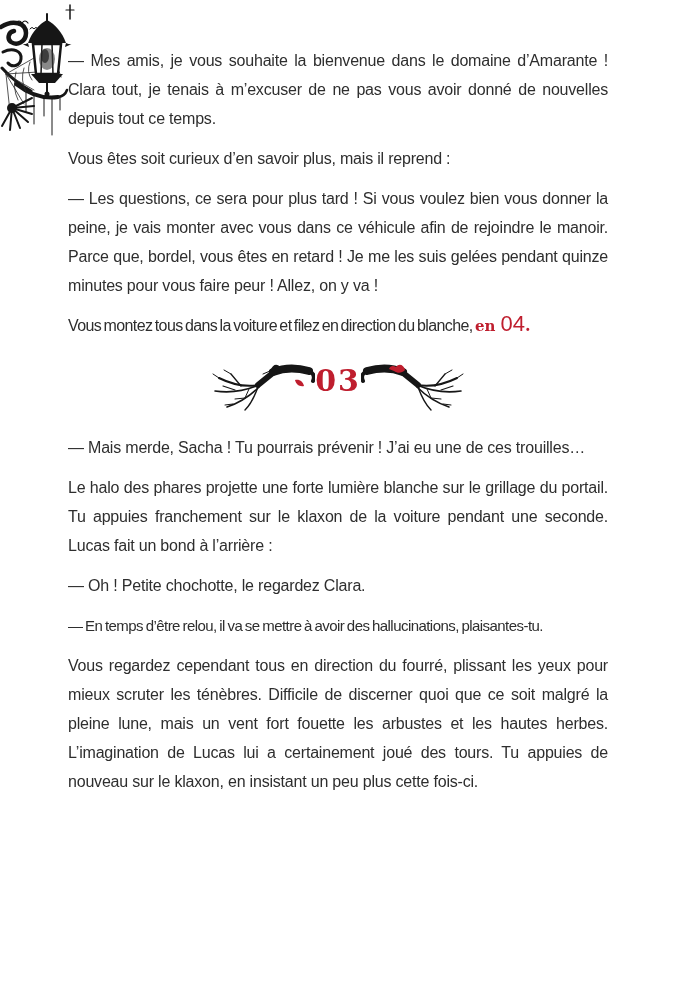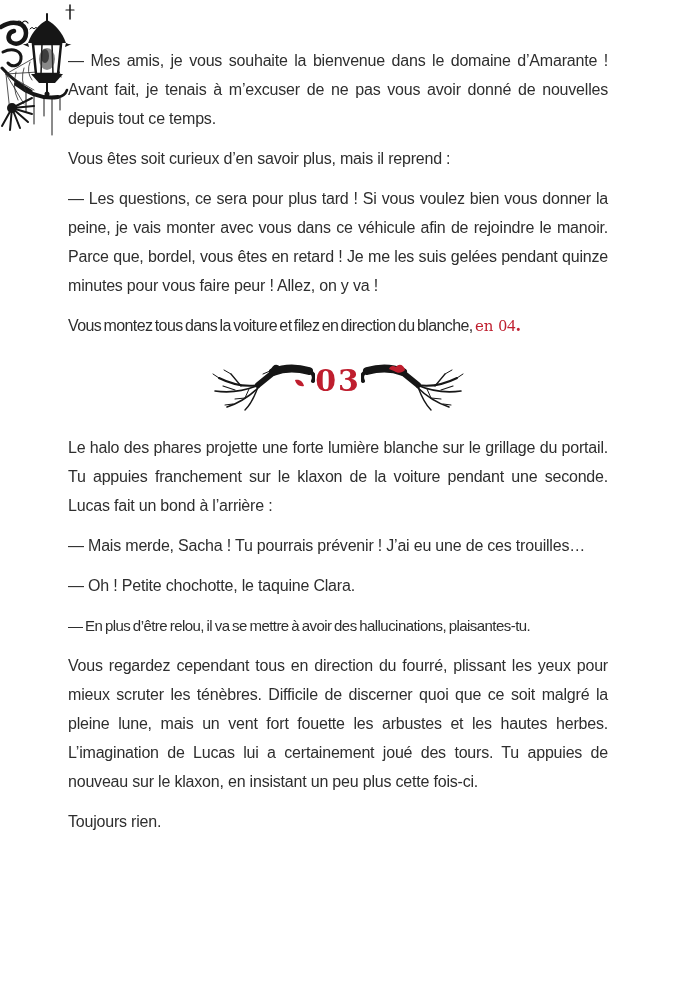--- a/index.html
+++ b/index.html
@@ -18,25 +18,25 @@
     margin:0 0 11px 0;
     font-size:16px;line-height:29px;letter-spacing:-0.2px;
     color:#2e2e2e;text-align:justify;
   }
   .text-col p.fit{letter-spacing:-0.6px;word-spacing:-1.5px;}
   .text-col p.condensed{font-size:15px;letter-spacing:-0.55px;word-spacing:-1px;}
   .text-col p:last-child{margin-bottom:0;}
 
   
   .ref-word{
-    font-family:"DejaVu Serif",serif;font-weight:400;font-size:15px;
+    font-family:"DejaVu Serif",serif;font-weight:700;font-size:15px;
     letter-spacing:0;word-spacing:0;
   }
   .ref-num{
-    font-family:Liberation Serif, serif;font-weight:400;font-size:17px;
+    font-family:Liberation Sans, sans-serif;font-weight:400;font-size:22px;
     margin-left:5px;letter-spacing:0;line-height:1;
   }
   .ref-period{font-family:"DejaVu Serif",serif;font-weight:700;font-size:16px;}
 
   
   .divider{
     margin:16px 0 20px 0;
     display:flex;align-items:center;justify-content:center;
     height:56px;
     text-align:right;
@@ -110,21 +110,21 @@
 
     <path d="M33,44 L61,44 L58,74 L36,74 Z" fill="#ffffff" stroke="#161616" stroke-width="2.5"></path>
     <line x1="42" y1="44" x2="41" y2="74" stroke="#161616" stroke-width="1.5"></line>
     <line x1="52" y1="44" x2="53" y2="74" stroke="#161616" stroke-width="1.5"></line>
     <ellipse cx="47" cy="59" rx="8" ry="11" fill="#3a3a3a" opacity="0.6"></ellipse>
     <ellipse cx="45" cy="56" rx="4" ry="7" fill="#1c1c1c" opacity="0.7"></ellipse>
   </svg>
 
   <div class="text-col">
 
-    <p>— Mes amis, je vous souhaite la bienvenue dans le domaine d’Amarante ! Avant fait, je tenais à m’excuser de ne pas vous avoir donné de nouvelles depuis tout ce temps.</p>
+    <p>— Mes amis, je vous souhaite la bienvenue dans le domaine d’Amarante ! Clara tout, je tenais à m’excuser de ne pas vous avoir donné de nouvelles depuis tout ce temps.</p>
     <p>Vous êtes soit curieux d’en savoir plus, mais il reprend :</p>
     <p>— Les questions, ce sera pour plus tard ! Si vous voulez bien vous donner la peine, je vais monter avec vous dans ce véhicule afin de rejoindre le manoir. Parce que, bordel, vous êtes en retard ! Je me les suis gelées pendant quinze minutes pour vous faire peur ! Allez, on y va !</p>
 
     <p class="fit">
       <span>Vous montez tous dans la voiture et filez en direction du blanche, </span><span class="ref-word" style="color:#bf1e2e">en</span><span class="ref-num" style="color:#bf1e2e">04</span><span class="ref-period" style="color:#bf1e2e">.</span>
     </p>
 
     <div class="divider">
       <svg width="104" height="54" viewBox="0 0 104 54" aria-hidden="true">
         <g stroke="#161616" fill="none" stroke-linecap="round">
@@ -164,21 +164,20 @@
           <path d="M80,32 L92,28" stroke-width="1.2"></path>
           <path d="M70,40 l10,1" stroke-width="1"></path>
           <path d="M82,46 l8,1" stroke-width="1"></path>
           <path d="M96,20 l6,-4" stroke-width="1"></path>
           <path d="M66,31 l4,9" stroke-width="1"></path>
         </g>
         <path d="M44,12 c-1,-5 -6,-7 -9,-3 c-3,-2 -6,-1 -7,2 l5,2 c4,3 8,2 11,-1 z" fill="#bf1e2e"></path>
       </svg>
     </div>
 
+    <p>— Mais merde, Sacha ! Tu pourrais prévenir ! J’ai eu une de ces trouilles…</p>
     <p>Le halo des phares projette une forte lumière blanche sur le grillage du portail. Tu appuies franchement sur le klaxon de la voiture pendant une seconde. Lucas fait un bond à l’arrière :</p>
-    <p>— Mais merde, Sacha ! Tu pourrais prévenir ! J’ai eu une de ces trouilles…</p>
-    <p>— Oh ! Petite chochotte, le taquine Clara.</p>
-    <p class="condensed">— En plus d’être relou, il va se mettre à avoir des hallucinations, plaisantes-tu.</p>
+    <p>— Oh ! Petite chochotte, le regardez Clara.</p>
+    <p class="condensed">— En temps d’être relou, il va se mettre à avoir des hallucinations, plaisantes-tu.</p>
     <p>Vous regardez cependant tous en direction du fourré, plissant les yeux pour mieux scruter les ténèbres. Difficile de discerner quoi que ce soit malgré la pleine lune, mais un vent fort fouette les arbustes et les hautes herbes. L’imagination de Lucas lui a certainement joué des tours. Tu appuies de nouveau sur le klaxon, en insistant un peu plus cette fois-ci.</p>
-    <p>Toujours rien.</p>
 
   </div>
 </div>
 
 </body></html>

